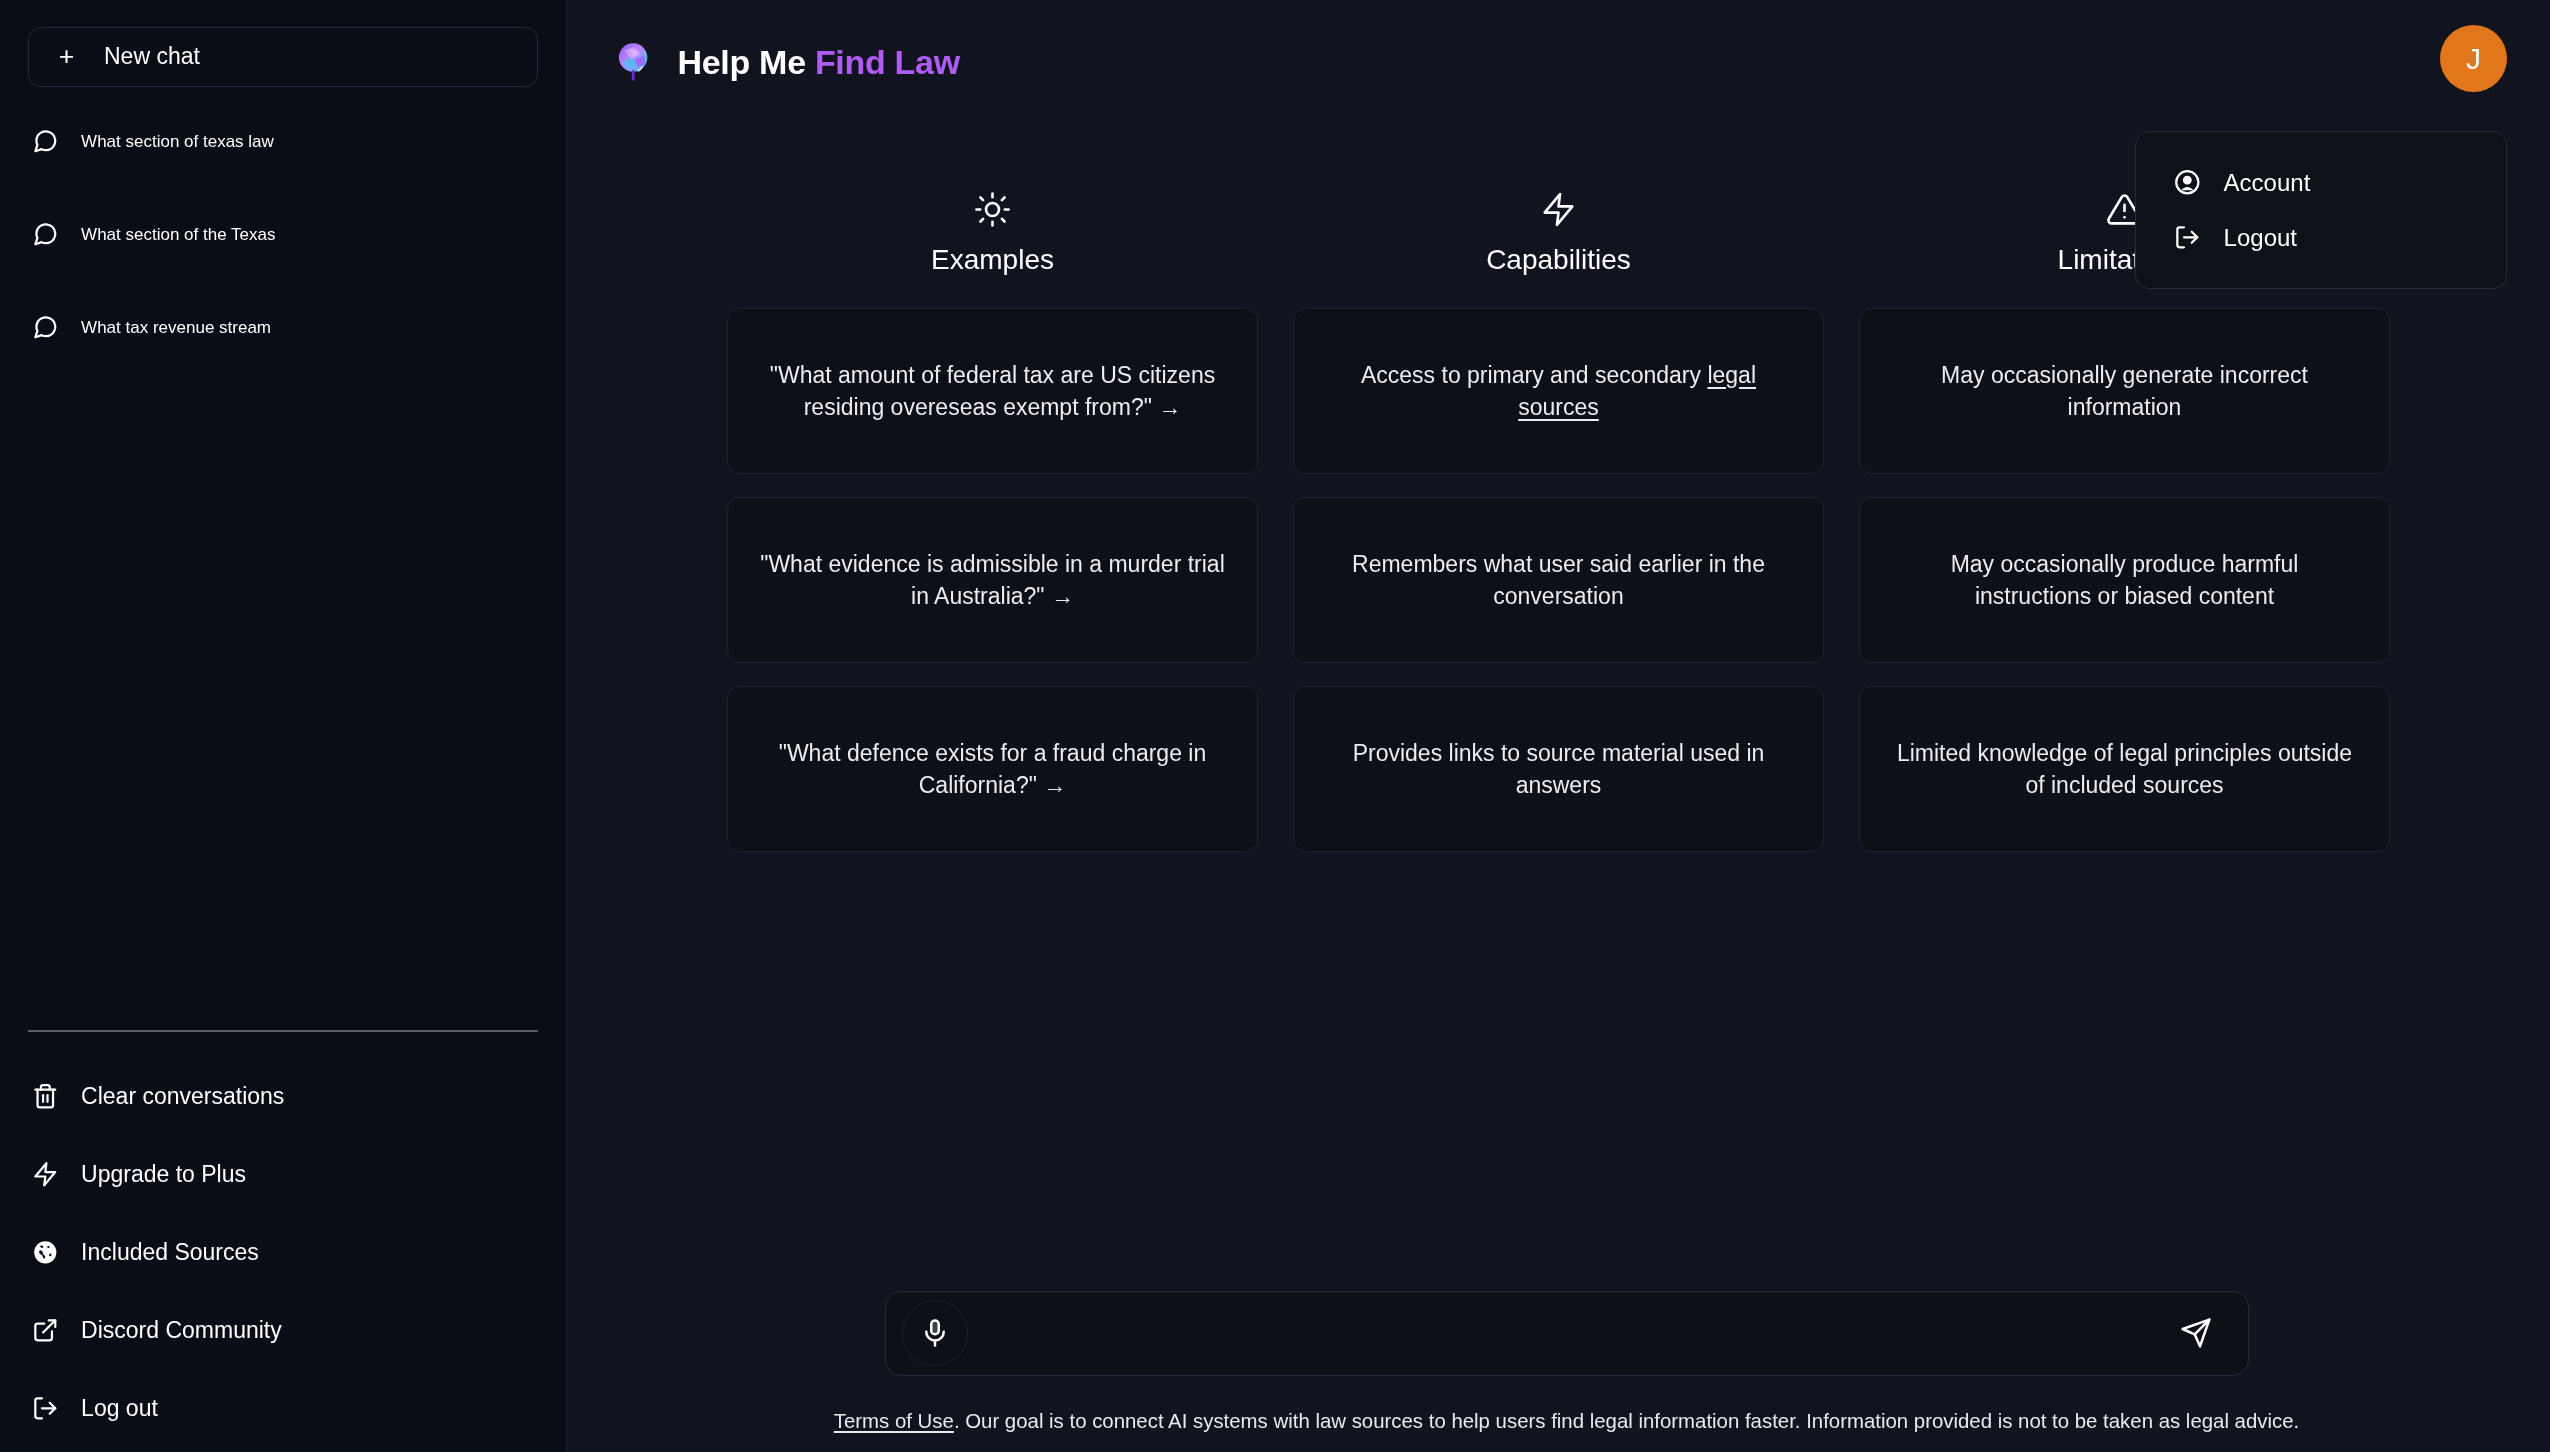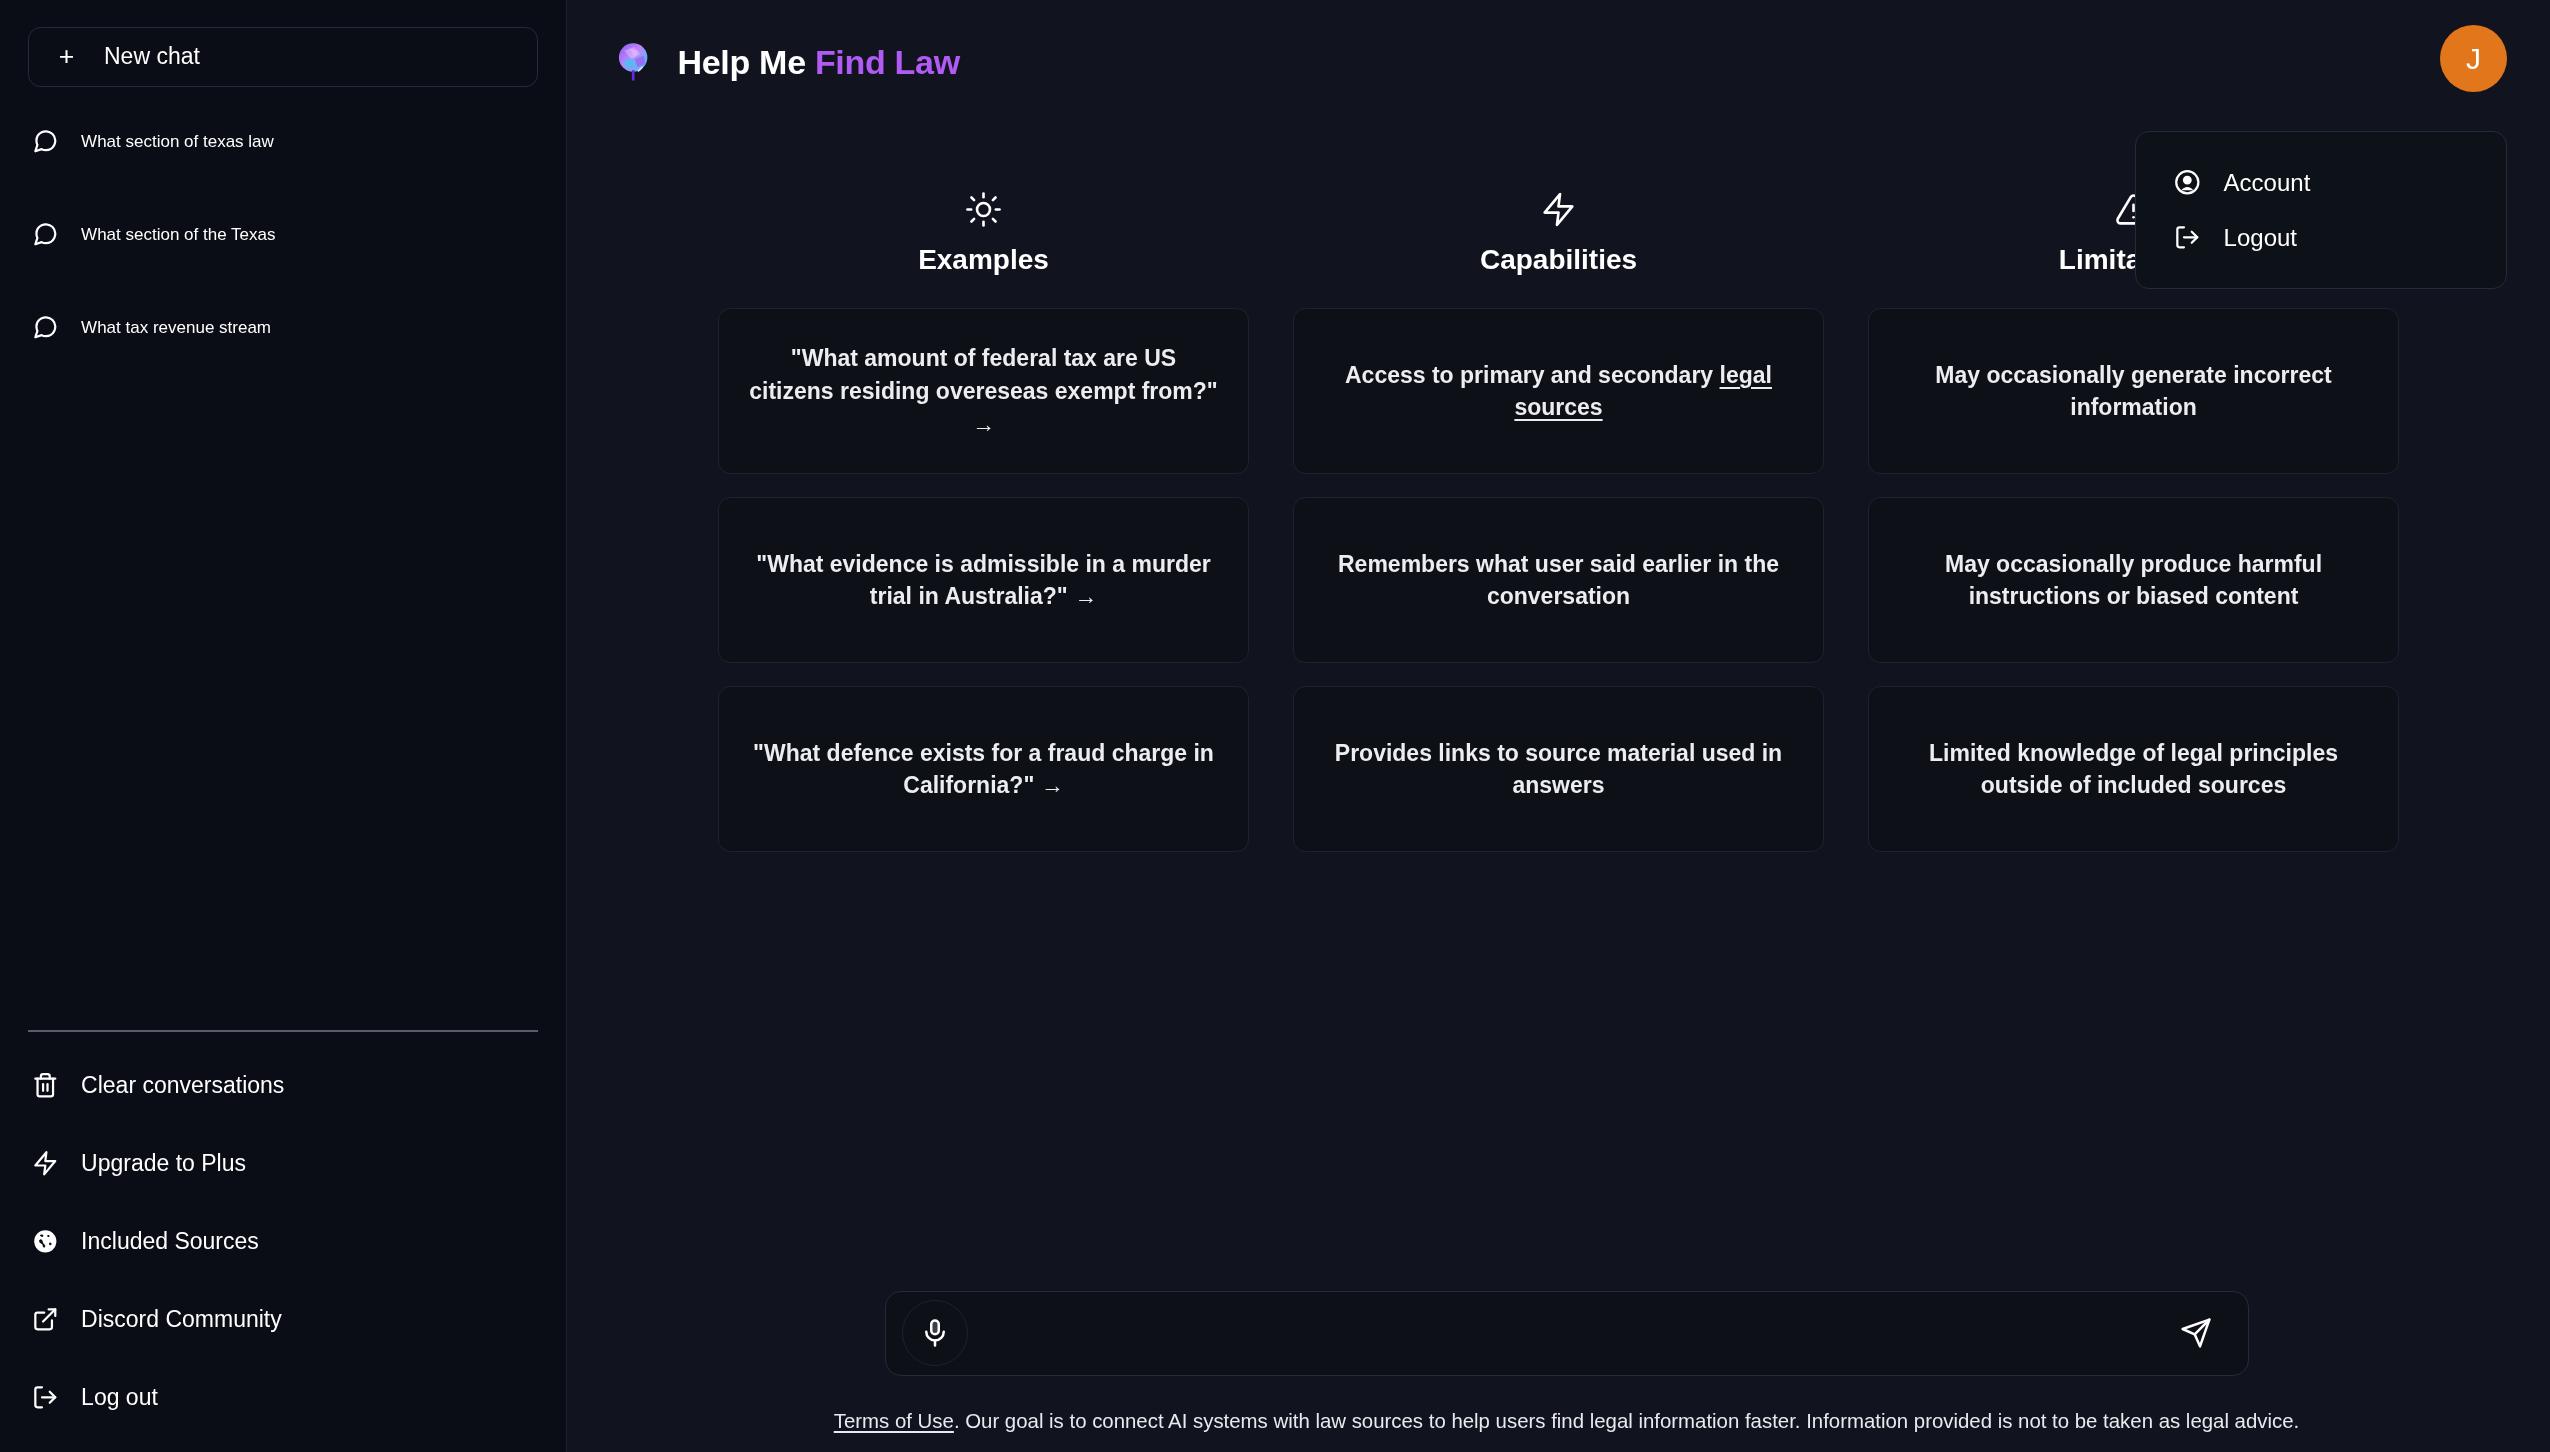--- a/index.html
+++ b/index.html
@@ -50,21 +50,21 @@
     display:block; max-width: 372px;
   }
   .icon-svg { flex: 0 0 auto; display:block; }
 
   .sidebar-divider {
     height: 1.8px; background: #9aa0ad; opacity: .55;
     margin: 0 0 28px 0; flex: 0 0 auto;
   }
   .sidebar-bottom { padding-bottom: 30px; flex: 0 0 auto; }
   .bottom-item {
-    display: flex; align-items: center; gap: 23px;
+    display: flex; align-items: flex-end; gap: 23px;
     height: 50px; margin-bottom: 28px;
     color: #ffffff; font-size: 23px; cursor: pointer;
     padding-left: 3.5px;
   }
   .bottom-item:last-child { margin-bottom: 0; }
 
   
   .main {
     position: relative;
     flex: 1 1 auto; height: 1452px;
@@ -98,24 +98,23 @@
   .menu-item {
     display: flex; align-items: center; gap: 23px;
     height: 55px; padding: 0 34px;
     color: #ffffff; font-size: 24px; cursor: pointer;
   }
 
   
   .columns {
     display: grid;
     grid-template-columns: repeat(3, 531px);
-    column-gap: 44px;
+    column-gap: 35px;
     justify-content: center;
     margin-top: 62px;
-    font-weight: bold;
   }
   .col { display: flex; flex-direction: column; align-items: center; }
   .col-icon { height: 46px; display:flex; align-items:center; justify-content:center; margin-bottom: 12.4px; }
   .col-title { font-size: 28px; color: #ffffff; margin-bottom: 32px; }
   .card {
     width: 531px; min-height: 166px;
     background: #0d1017;
     border: 1.8px solid #1e2231;
     border-radius: 12.4px;
     display: flex; align-items: center; justify-content: center;

